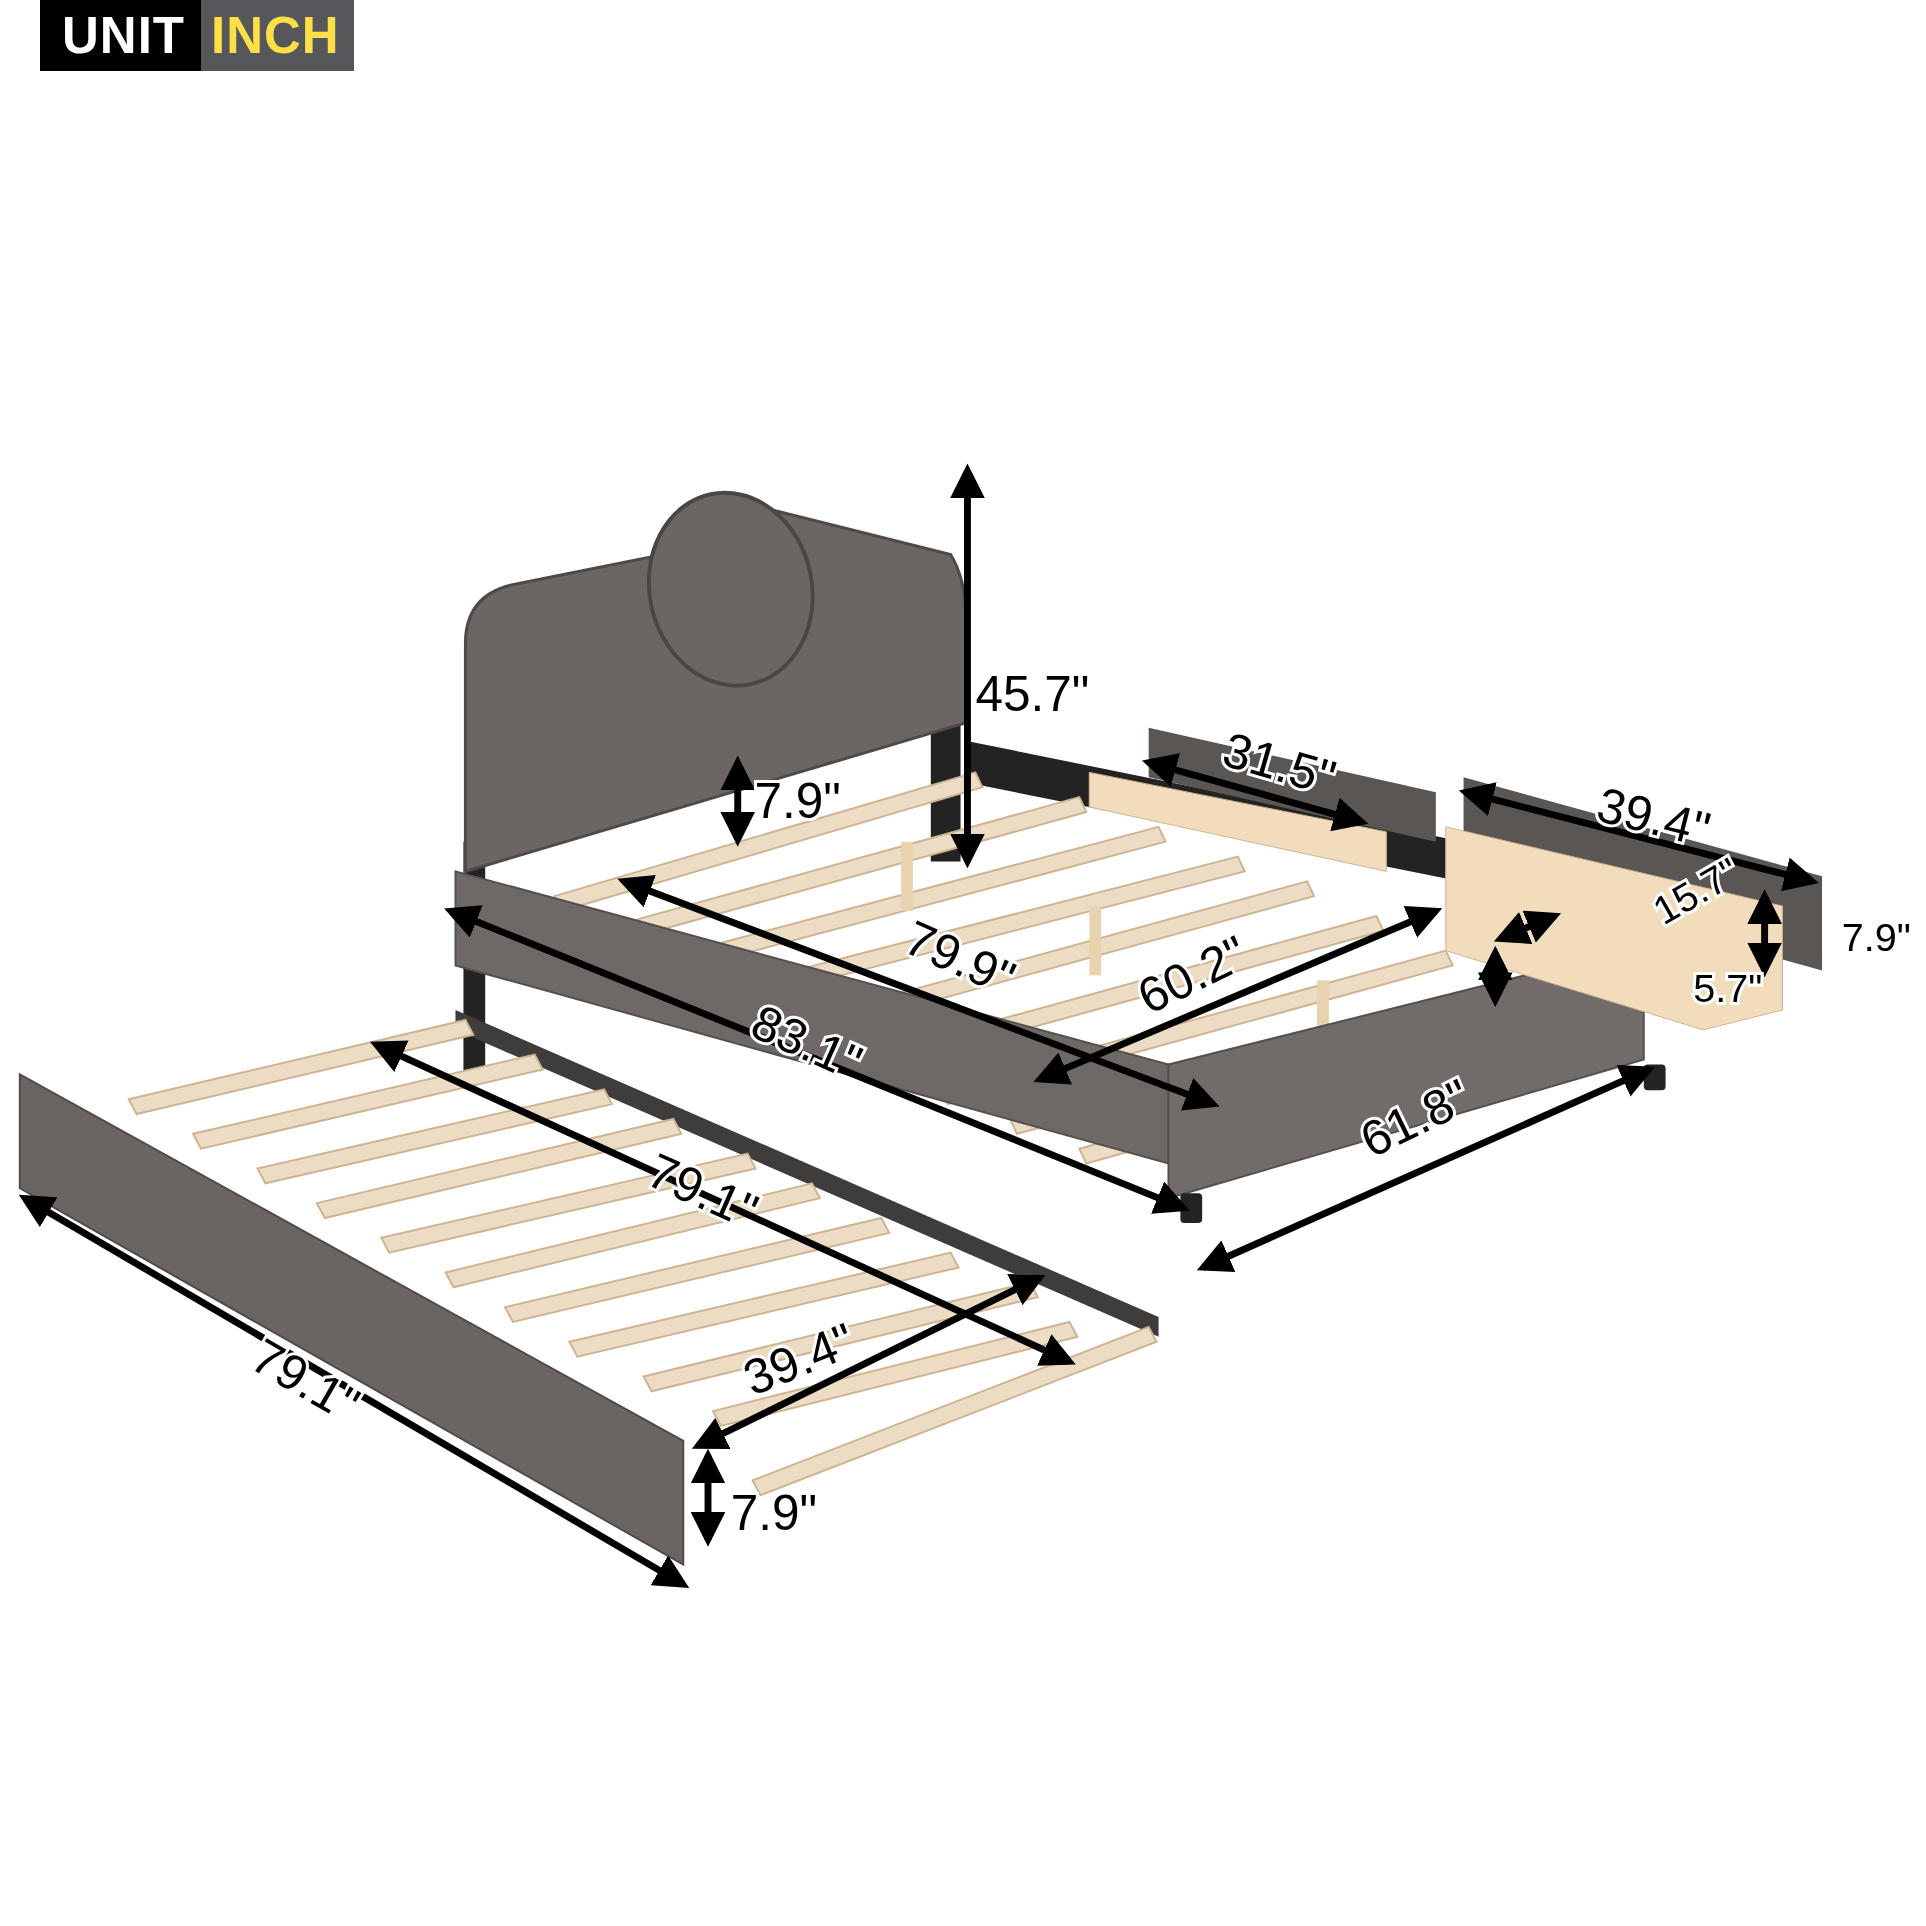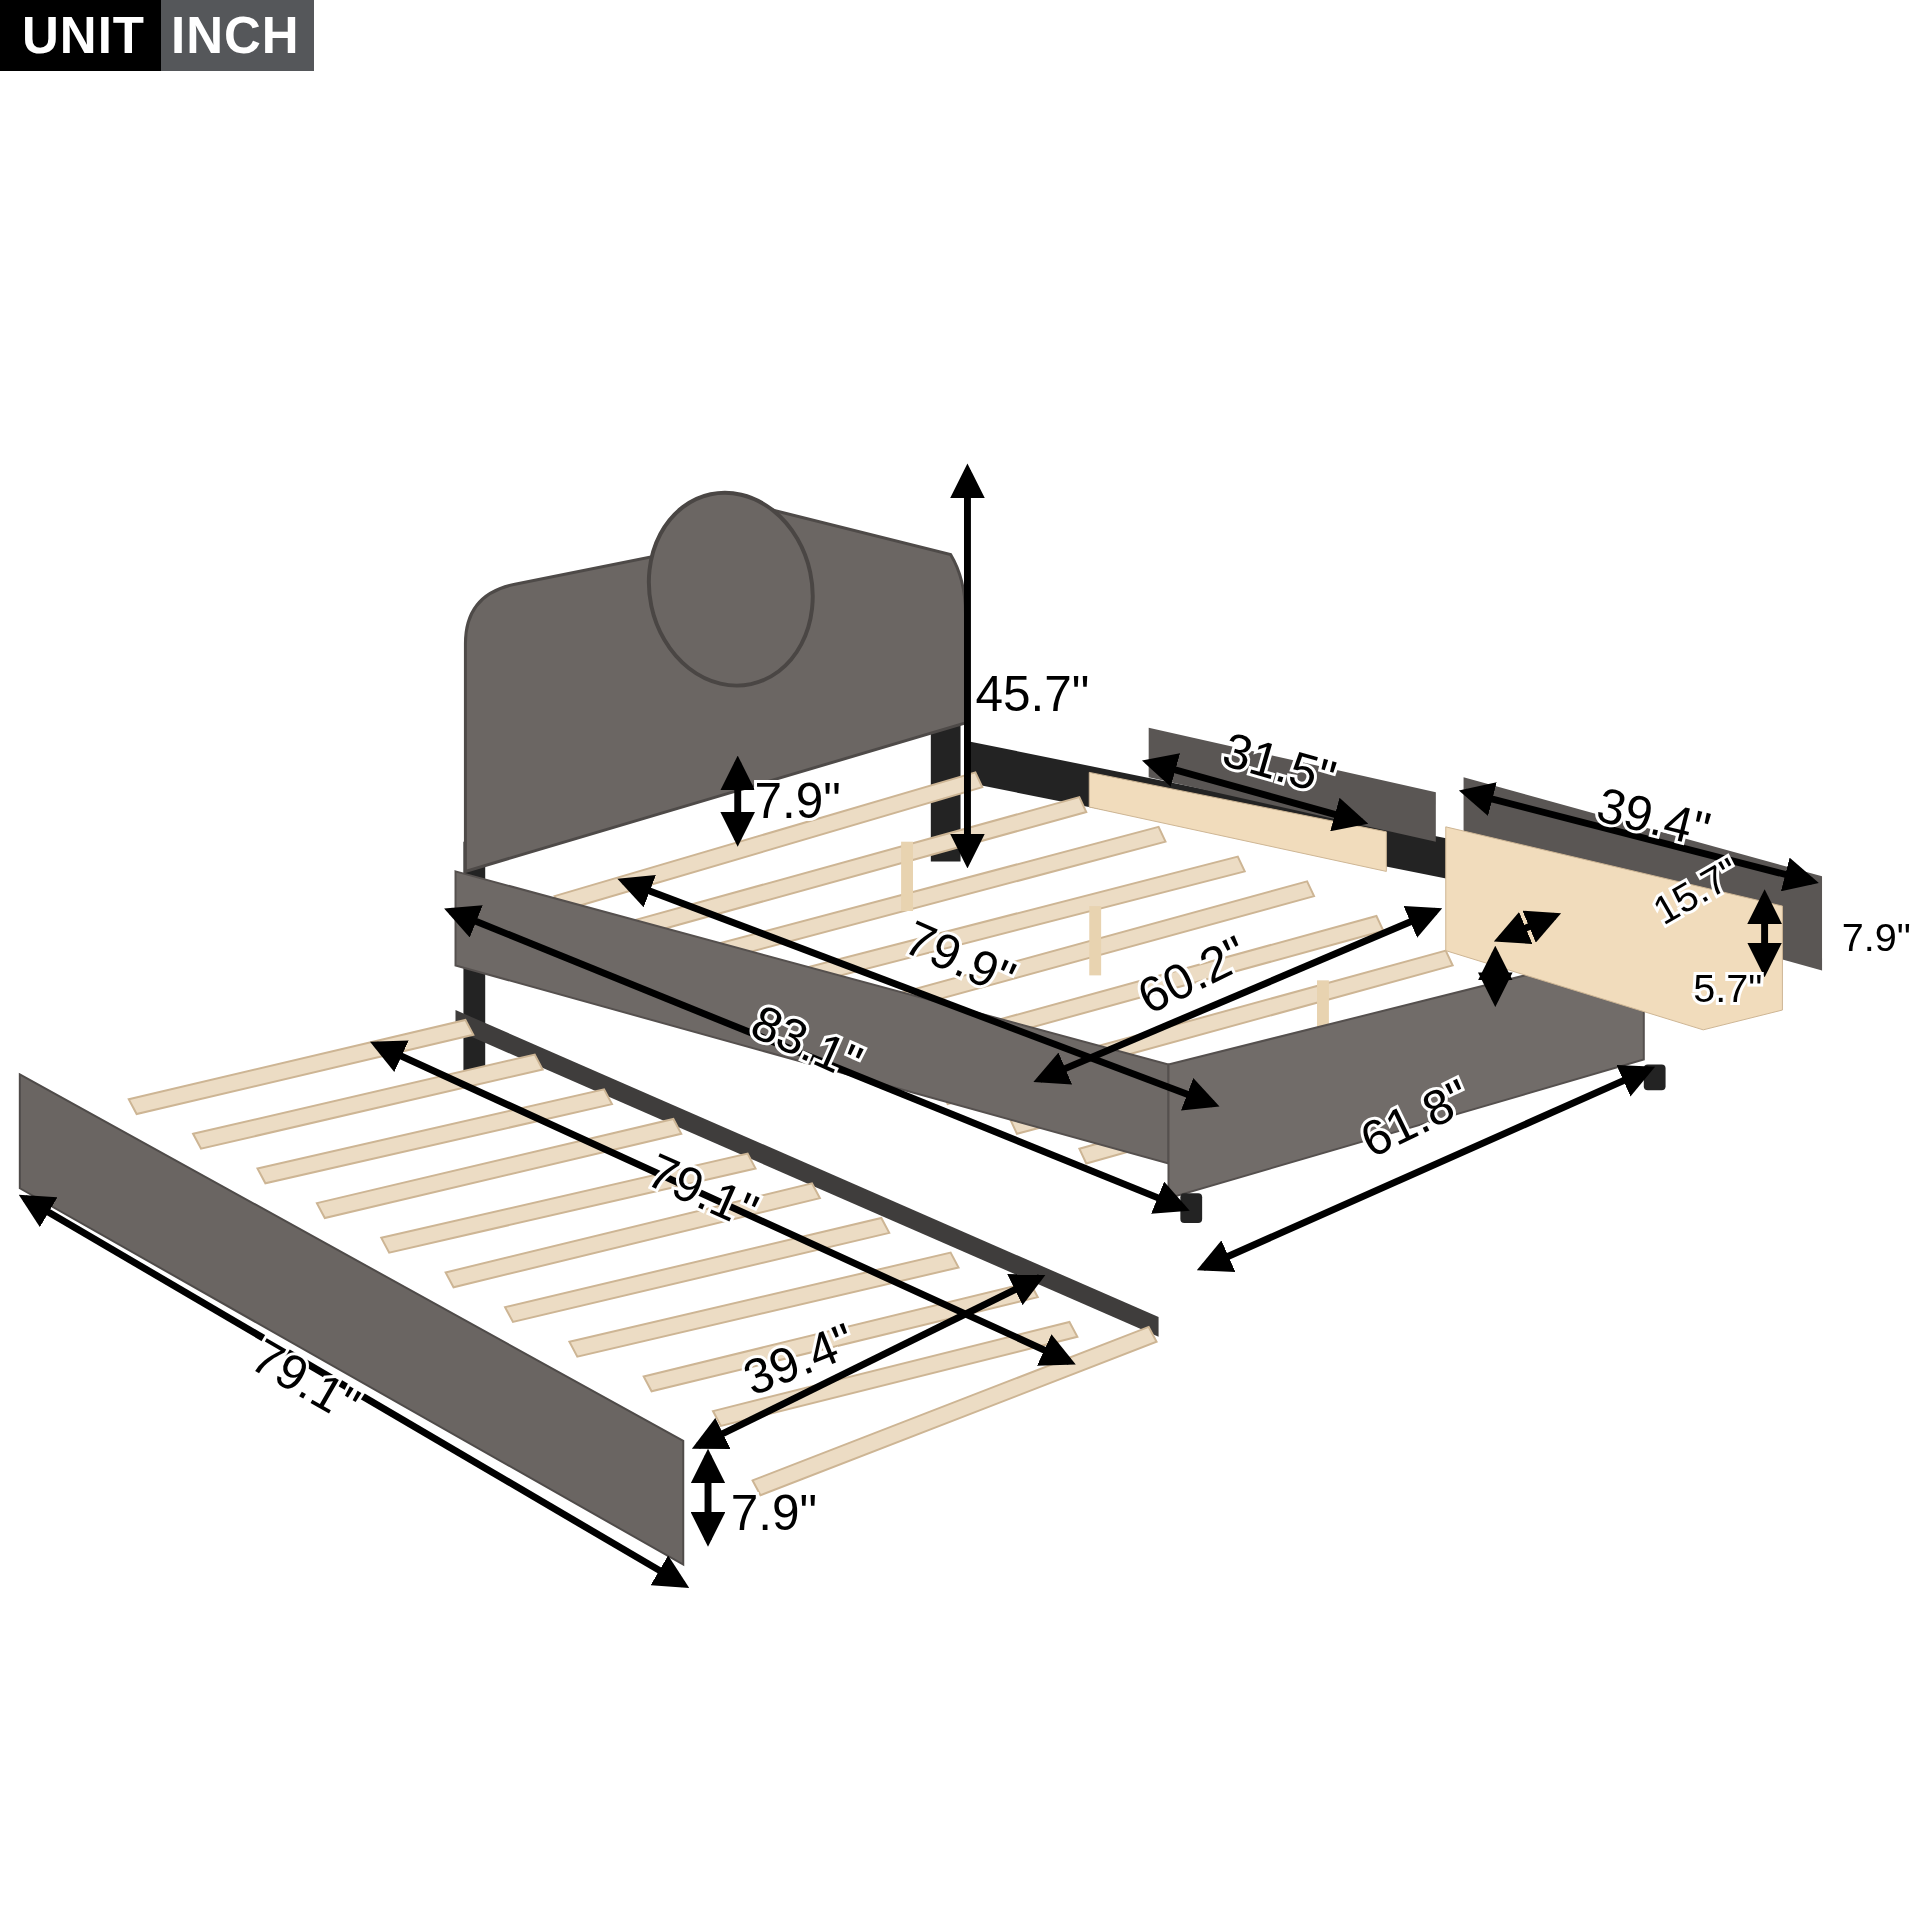--- a/index.html
+++ b/index.html
@@ -1,19 +1,19 @@
 <!DOCTYPE html>
 <html><head>
 <meta charset="utf-8">
 <style>
   html, body { margin:0; padding:0; background:#ffffff; }
   body { width:1927px; height:1927px; position:relative; overflow:hidden; font-family:"Liberation Sans", sans-serif; }
-  .unit-badge { position:absolute; left:0; top:0; height:71px; display:flex; }
+  .unit-badge { position:absolute; left:0; top:0; height:71px; display:flex;padding-left:40px; }
   .unit-badge .k { background:#000; color:#fff; font-weight:700; font-size:51px; padding:0 16px 0 22px; display:flex; align-items:center; letter-spacing:1px; }
-  .unit-badge .v { background:#55575a; color:#ffffff; font-weight:700; font-size:51px; padding:0 14px 0 10px; display:flex; align-items:center; letter-spacing:1px; }
+  .unit-badge .v { background:#55575a; color:#fde047; font-weight:700; font-size:51px; padding:0 14px 0 10px; display:flex; align-items:center; letter-spacing:1px; }
   svg.diagram { position:absolute; left:0; top:0; }
   .dim { font-family:"Liberation Sans", sans-serif; font-size:50px; fill:#000; stroke:#fff; stroke-width:6px; paint-order:stroke; font-weight:400; }
   .dim-sm { font-size:40px; }
 </style>
 </head>
 <body>
 
 <div class="unit-badge">
   <div class="k">UNIT</div>
   <div class="v">INCH</div>

